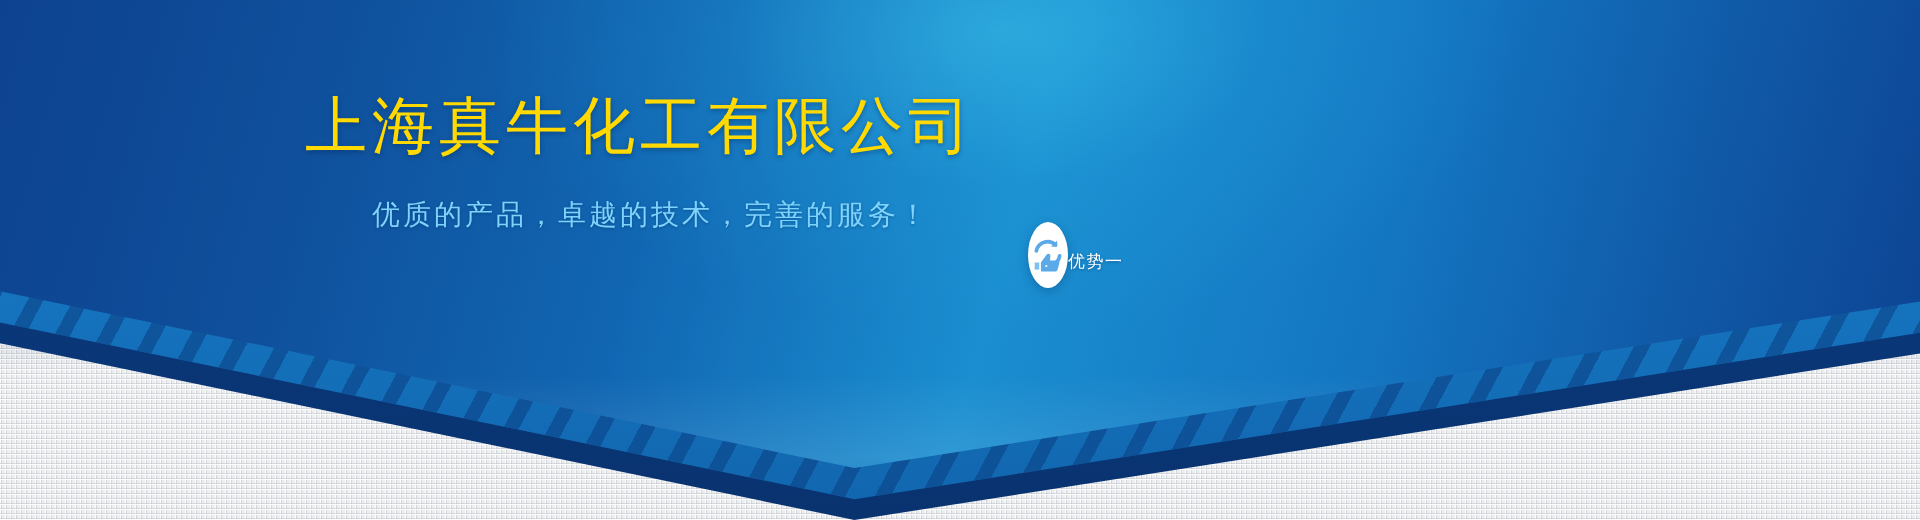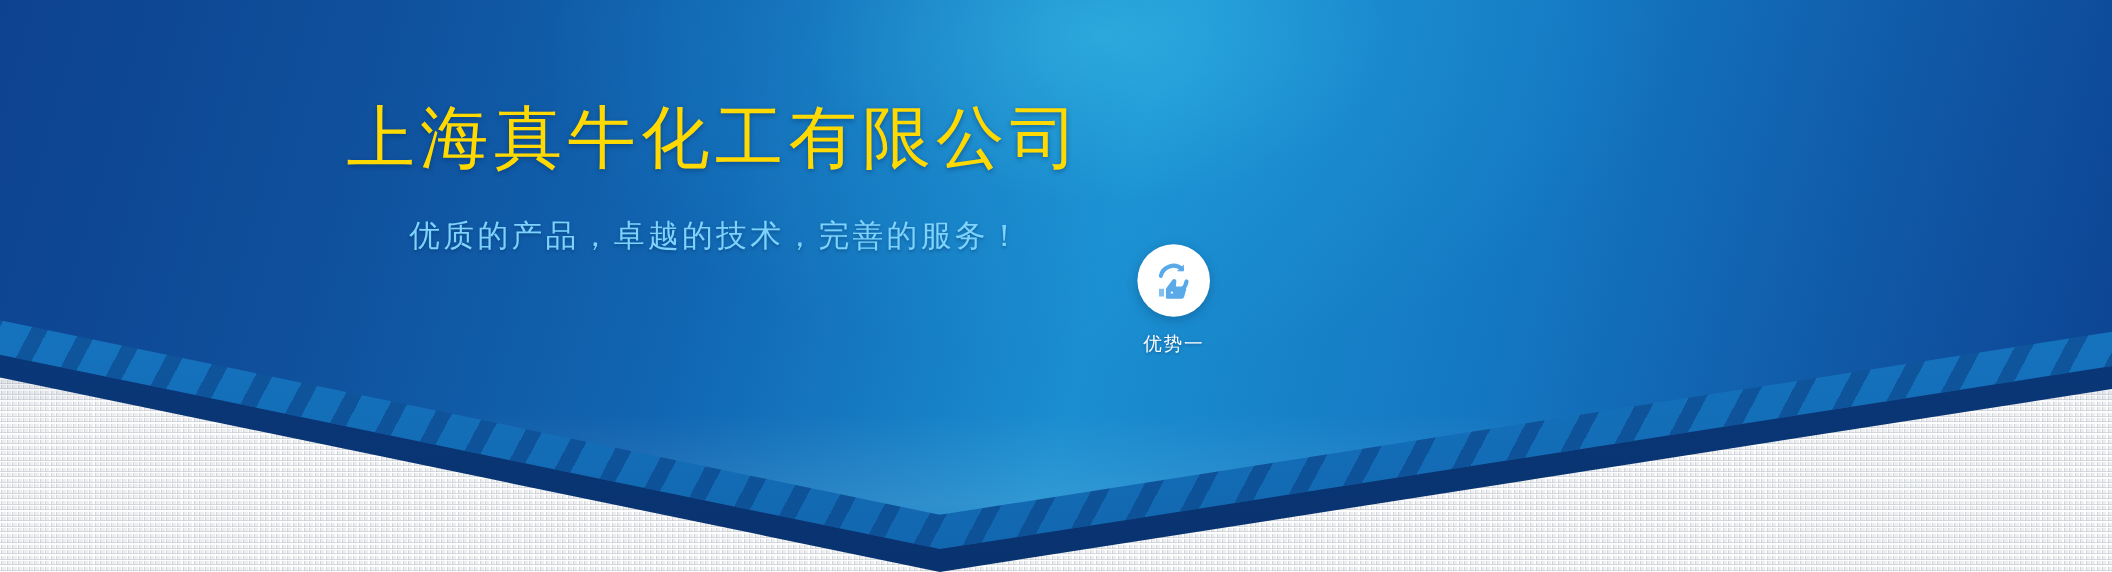--- a/index.html
+++ b/index.html
@@ -116,21 +116,21 @@
   }
   .v-face-hl{
     position:absolute;left:0;top:0;width:100%;height:100%;
     background:linear-gradient(180deg,rgba(255,255,255,0) 72%,rgba(255,255,255,.10) 88%,rgba(255,255,255,0) 100%);
     clip-path:polygon(0 0,100% 0,100% 58%,44.5% 90%,0 56%);
     pointer-events:none;
   }
 
   
   .title{
-    position:absolute;left:315px;top:92px;
+    position:absolute;left:305px;top:92px;
     color:#ffd900;
     font-size:62px;
     letter-spacing:5px;
     font-weight:400;
     line-height:1.1;
     text-shadow:0 2px 5px rgba(0,40,90,.45);
     white-space:nowrap;
   }
   .subtitle{
     position:absolute;left:372px;top:196px;
@@ -144,21 +144,21 @@
 
   
   .features{
     position:absolute;left:1028px;top:222px;
     display:flex;
     gap:32px;
     align-items:flex-start;
   }
   .feature{
     width:78px;
-    display:flex;flex-direction:column;align-items:center;
+    display:flex;flex-direction:row;align-items:center;
     cursor:pointer;
   }
   .f-circle{
     width:66px;height:66px;border-radius:50%;
     background:#ffffff;
     display:flex;align-items:center;justify-content:center;
     box-shadow:0 3px 10px rgba(0,35,80,.28);
   }
   .f-circle svg{display:block;}
   .f-label{

